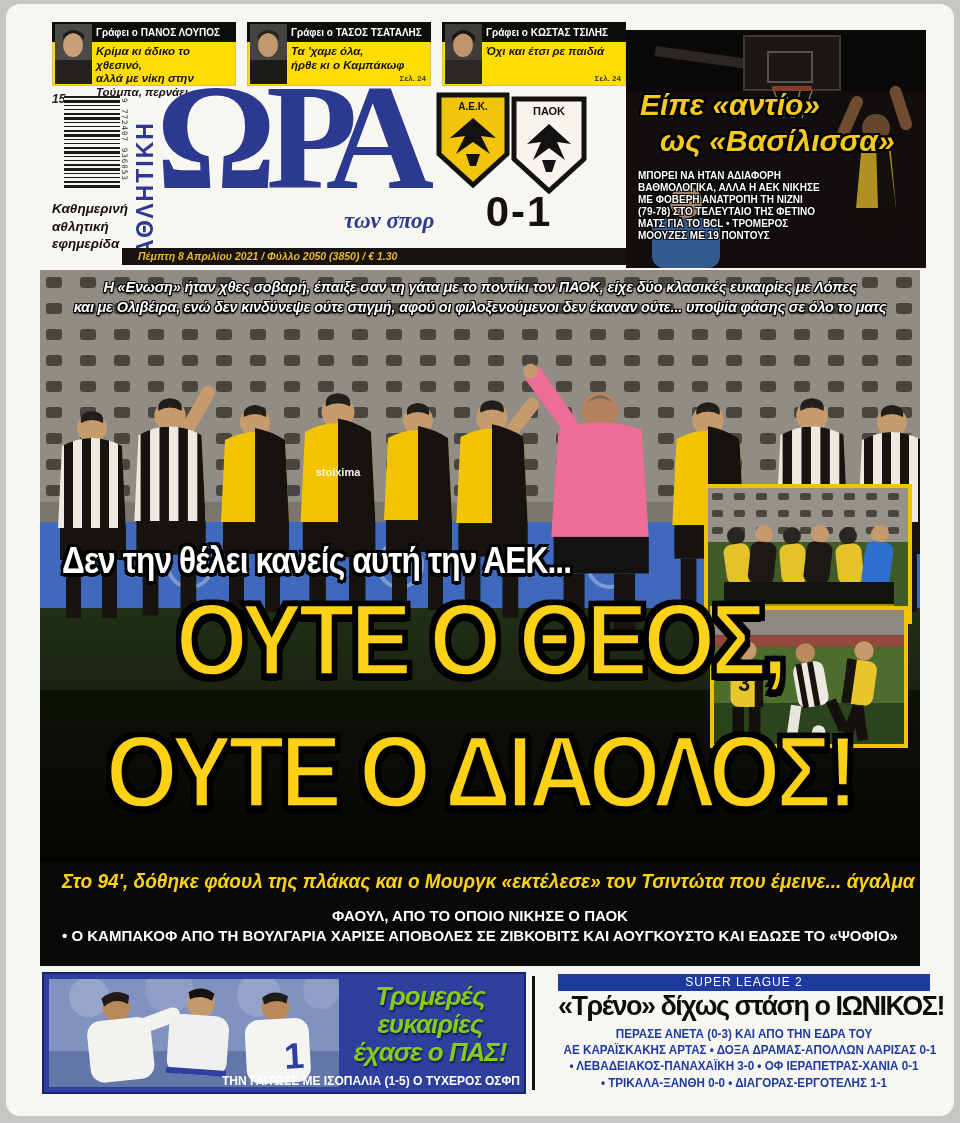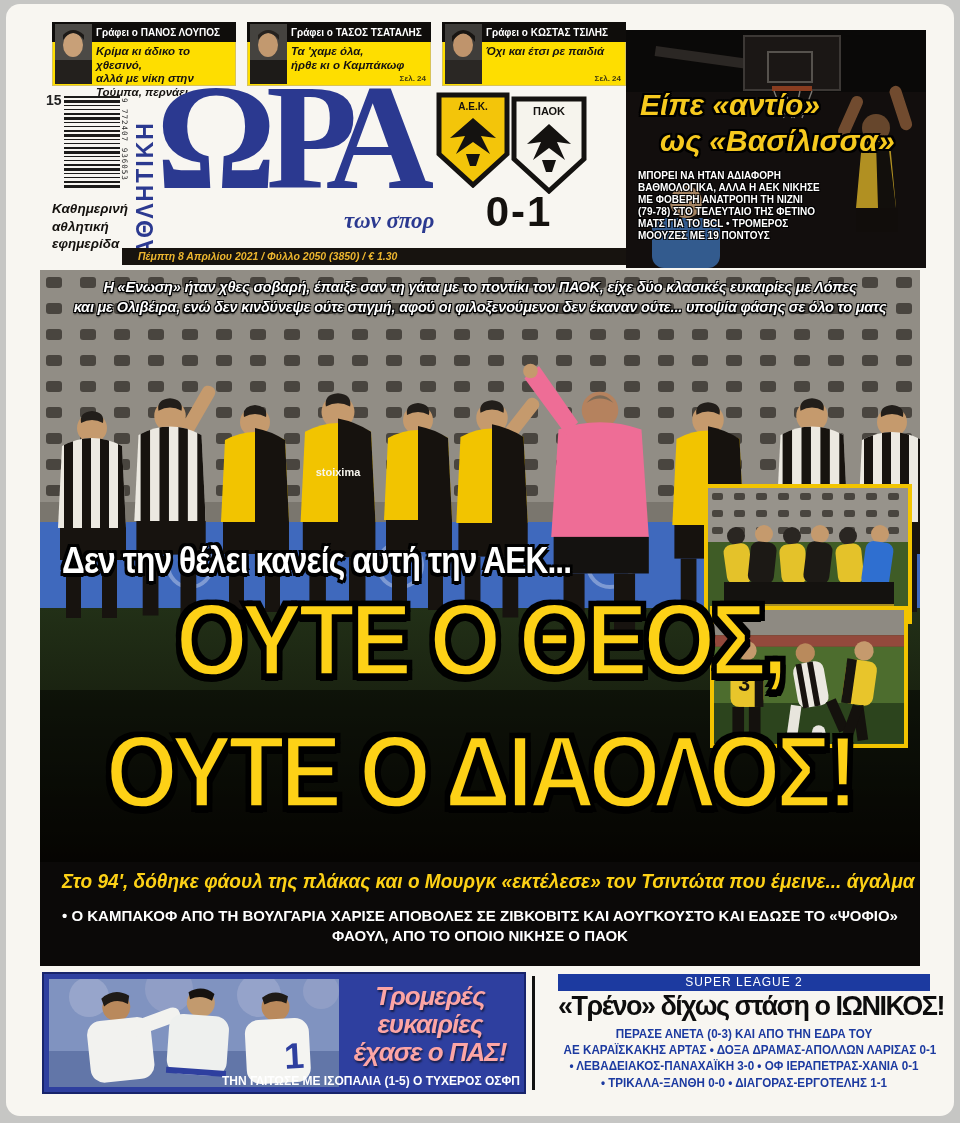--- a/index.html
+++ b/index.html
@@ -10,21 +10,21 @@
   .columnists { position:absolute; left:46px; top:18px; display:flex; gap:11px; }
   .colbox { width:184px; height:64px; position:relative; background:#fede00; box-shadow:0 0 0 1px #d8c35a inset; }
   .colbox .hdr { position:absolute; top:0; left:0; right:0; height:20px; background:#0f0d0b; color:#fff;
                  display:flex; align-items:center; padding-left:44px; font-size:10px; font-weight:bold; white-space:nowrap;gap:45px; }
   .hdr .pg { color:#ffd83a; font-size:8px; margin-left:auto; padding-right:4px; font-weight:bold; }
   .colbox .avatar { position:absolute; left:3px; top:2px; width:37px; height:60px; z-index:2; }
   .colbox .txt { position:absolute; left:44px; top:23px; right:4px; font-size:11.5px; font-style:italic; font-weight:bold; line-height:1.18; color:#161310; }
   .colbox .pg2 { position:absolute; right:5px; bottom:3px; font-size:8px; font-weight:bold; color:#3e3810; }
 
   
-  .issue-tag { position:absolute; left:40px; top:88px; font-size:14px; font-weight:bold; color:#222; }
+  .issue-tag { position:absolute; left:46px; top:88px; font-size:12px; font-weight:bold; color:#222;font-style:italic; }
   .bars { position:absolute; left:58px; top:92px; width:56px; height:92px;
           background:repeating-linear-gradient(180deg,#1c1b19 0 2px,#f8f6f1 2px 4px,#1c1b19 4px 7px,#f8f6f1 7px 9px,#1c1b19 9px 10px,#f8f6f1 10px 13px,#1c1b19 13px 14px,#f8f6f1 14px 17px); }
   .bc-num { position:absolute; left:114px; top:94px; height:90px; writing-mode:vertical-rl; font-size:7.5px; letter-spacing:1px; color:#222; font-family:"DejaVu Sans Mono",monospace; }
   .tagline { position:absolute; left:46px; top:196px; font-size:13.5px; font-weight:bold; font-style:italic; line-height:1.3; color:#14110e; }
   .vertical-title { position:absolute; left:126px; top:88px; height:164px; writing-mode:vertical-rl; transform:rotate(180deg);
                     font-size:23px; font-weight:bold; color:#2b3990; letter-spacing:2px; }
   .logo { position:absolute; left:150px; top:58px; font-family:"Liberation Serif",serif; font-weight:bold; font-size:150px;
           line-height:1; color:#2b3990; letter-spacing:-10px; }
   .logo-sub { position:absolute; left:338px; top:204px; font-family:"Liberation Serif",serif; font-style:italic; font-weight:bold; font-size:23px; color:#2b3990;text-align:right; }
   .dateline { position:absolute; left:116px; top:244px; width:536px; height:17px; background:#17130f; color:#edb62f;
@@ -63,21 +63,21 @@
   .ins2 { left:670px; top:336px; width:198px; height:142px; }
   .band { position:absolute; left:0; top:592px; width:100%; height:104px; background:#0b0908; z-index:4; }
   .sub-y { position:absolute; top:8px; width:100%; text-align:center; font-size:20px; font-weight:bold; font-style:italic;
            color:#fdd116; white-space:nowrap; transform:scaleX(.95); }
   .sub-w { position:absolute; top:44px; width:100%; text-align:center; font-size:15px; font-weight:bold; color:#fff; line-height:1.35; }
 
   
   .pas { position:absolute; left:36px; top:968px; width:484px; height:122px; background:#2e3f9f; box-shadow:0 0 0 2px #18246b inset; }
   .pas-photo { position:absolute; left:7px; top:7px; width:290px; height:108px; overflow:hidden; }
   .pas-title { position:absolute; left:296px; top:10px; width:184px; text-align:center; font-size:26px; font-style:italic; font-weight:bold;
-               color:#fca5a5; line-height:1.08; letter-spacing:-1px; text-shadow:1px 2px 2px rgba(0,0,0,.55); }
+               color:#84cc16; line-height:1.08; letter-spacing:-1px; text-shadow:1px 2px 2px rgba(0,0,0,.55); }
   .pas-sub { position:absolute; left:150px; right:6px; bottom:6px; font-size:12px; font-weight:bold; color:#fff; text-align:right; white-space:nowrap; }
   .vline { position:absolute; left:526px; top:972px; width:3px; height:114px; background:#111; }
   .sl2 { position:absolute; left:552px; top:970px; width:372px; height:124px; }
   .sl2-bar { height:17px; background:#1c3aa0; color:#fff; text-align:center; font-size:12px; font-weight:normal; letter-spacing:1px; line-height:17px; }
   .sl2-title { text-align:center; font-size:27px; font-weight:bold; color:#0d0d0d; letter-spacing:-1.5px; white-space:nowrap; }
   .sl2-lines { margin-top:4px; text-align:center; font-size:12px; font-weight:bold; color:#1c3aa0; line-height:1.35; white-space:nowrap;
                transform:scaleX(.97); transform-origin:center; }
 </style>
 </head>
 <body>
@@ -389,22 +389,22 @@
           <rect x="-14" y="36" width="11" height="36" fill="#14110d" transform="rotate(-16)"></rect>
             <rect x="4" y="36" width="11" height="36" fill="#14110d" transform="rotate(12)"></rect>
         </g>
         <circle cx="108" cy="126" r="7" fill="#e8e6e0"></circle>
       </svg>
     </div>
 
     <div class="band">
       <div class="sub-y">Στο 94', δόθηκε φάουλ της πλάκας και ο Μουργκ «εκτέλεσε» τον Τσιντώτα που έμεινε... άγαλμα</div>
       <div class="sub-w">
+        <div>ΦΑΟΥΛ, ΑΠΟ ΤΟ ΟΠΟΙΟ ΝΙΚΗΣΕ Ο ΠΑΟΚ</div>
         <div>• Ο ΚΑΜΠΑΚΟΦ ΑΠΟ ΤΗ ΒΟΥΛΓΑΡΙΑ ΧΑΡΙΣΕ ΑΠΟΒΟΛΕΣ ΣΕ ΖΙΒΚΟΒΙΤΣ ΚΑΙ ΑΟΥΓΚΟΥΣΤΟ ΚΑΙ ΕΔΩΣΕ ΤΟ «ΨΟΦΙΟ»</div>
-        <div>ΦΑΟΥΛ, ΑΠΟ ΤΟ ΟΠΟΙΟ ΝΙΚΗΣΕ Ο ΠΑΟΚ</div>
       </div>
     </div>
   </div>
 
   <div class="pas">
     <div class="pas-photo">
       <svg viewBox="0 0 290 108" preserveAspectRatio="none">
         <rect width="290" height="108" fill="#8093c0"></rect>
         <circle cx="40" cy="18" r="20" fill="#aab4d4" opacity=".55"></circle>
           <circle cx="120" cy="10" r="24" fill="#9fa9cc" opacity=".5"></circle>

